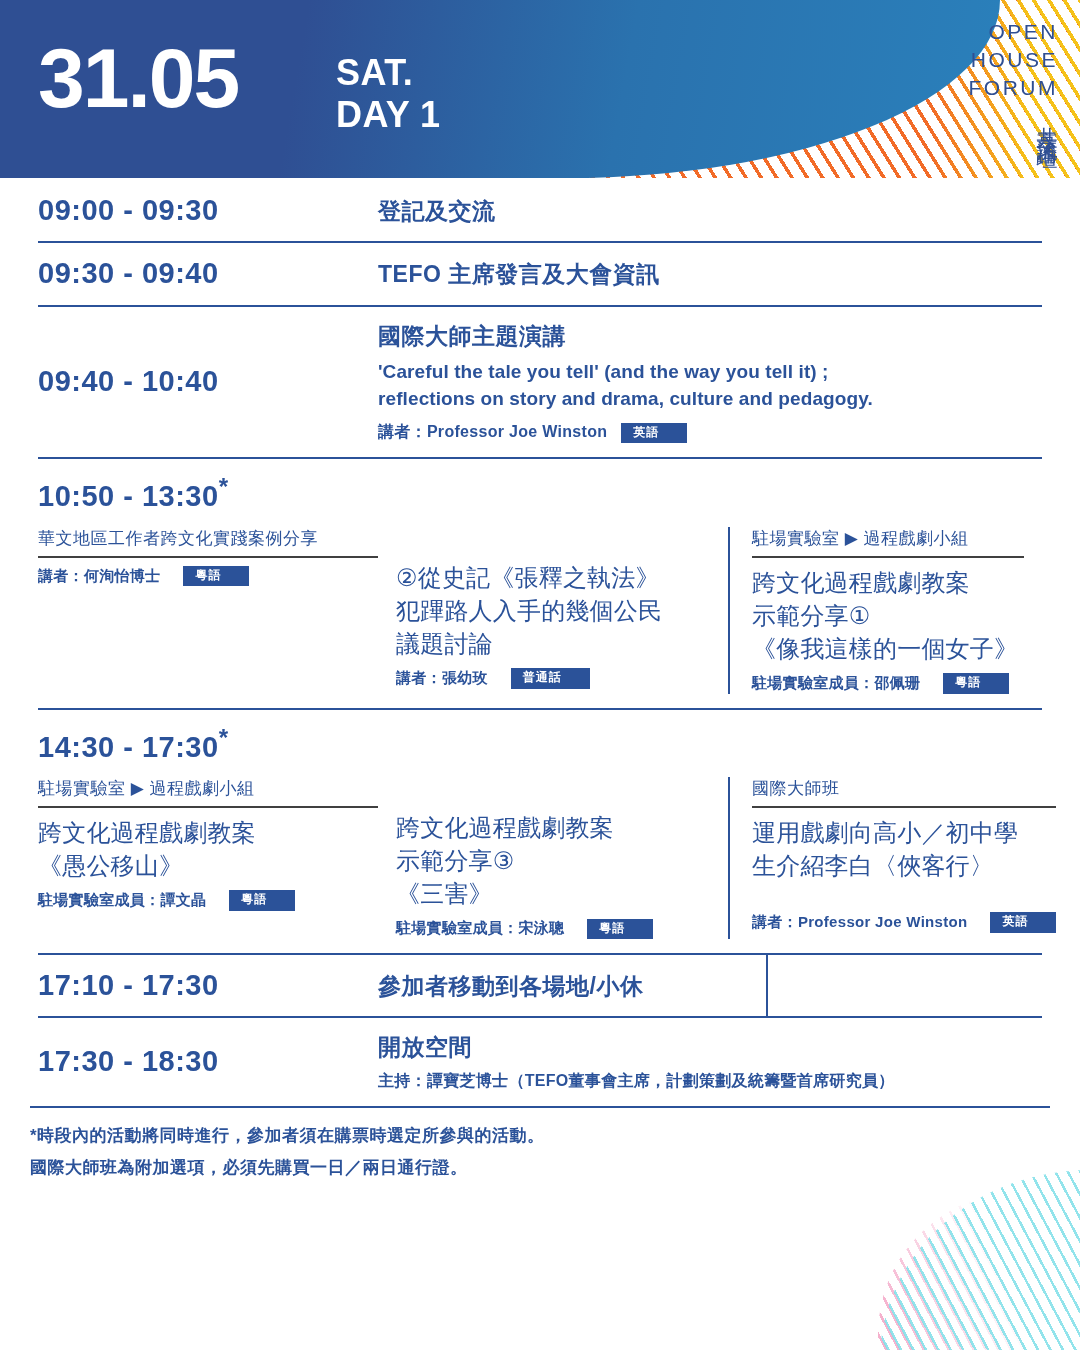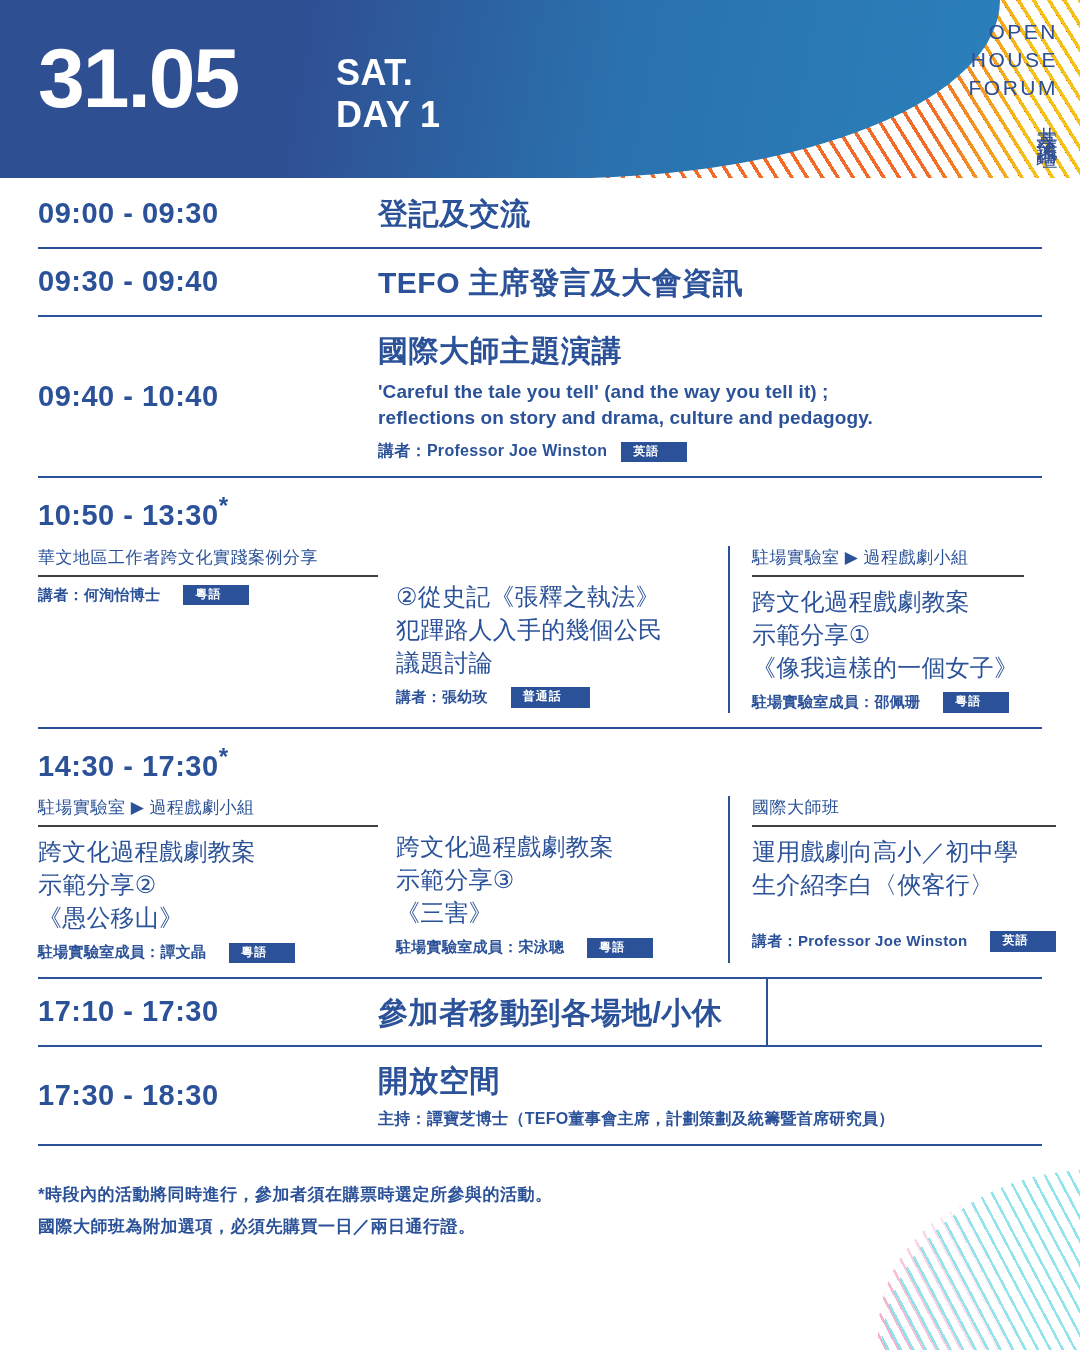--- a/index.html
+++ b/index.html
@@ -162,21 +162,21 @@
     font-size: 29px;
     font-weight: 700;
     color: #2b5299;
     letter-spacing: 0.5px;
     margin-bottom: 14px;
   }
 
   .body-col { flex: 1 1 auto; padding-top: 1px; }
 
   .title-main {
-    font-size: 30px;
+    font-size: 23px;
     font-weight: 700;
     color: #2b5299;
     letter-spacing: 0.5px;
     line-height: 1.25;
   }
   .subtitle-en {
     font-size: 19px;
     font-weight: 600;
     color: #2b5299;
     line-height: 1.42;
@@ -269,23 +269,23 @@
     top: 0px;
     bottom: 0px;
     width: 2px;
     background: #2b5299;
   }
 
   
   .footnotes {
     position: relative;
     z-index: 4;
-    margin: 0 38px;
+    margin: 0 30px;
     border-top: 2.5px solid #2b5299;
-    padding-top: 33px;
+    padding-top: 12px;
   }
   .footnote {
     font-size: 17px;
     font-weight: 700;
     color: #2b5299;
     line-height: 1.9;
     letter-spacing: 0.5px;
   }
 </style>
 </head>
@@ -388,21 +388,20 @@
 
 
     <div class="row">
       <div class="time-block"><span>14:30 - 17:30</span><sup>*</sup></div>
       <div class="cols">
 
         <div class="col col-a">
           <div class="col-head">駐場實驗室 ▶ 過程戲劇小組</div>
           <div class="col-title">
             <div>跨文化過程戲劇教案</div>
-            <div>示範分享②</div>
             <div>《愚公移山》</div>
           </div>
           <div class="col-foot">
             <span>駐場實驗室成員：譚文晶</span>
             <span class="badge">粵語</span>
           </div>
         </div>
 
         <div class="col col-b">
           <div class="col-head ghost">&nbsp;</div>

